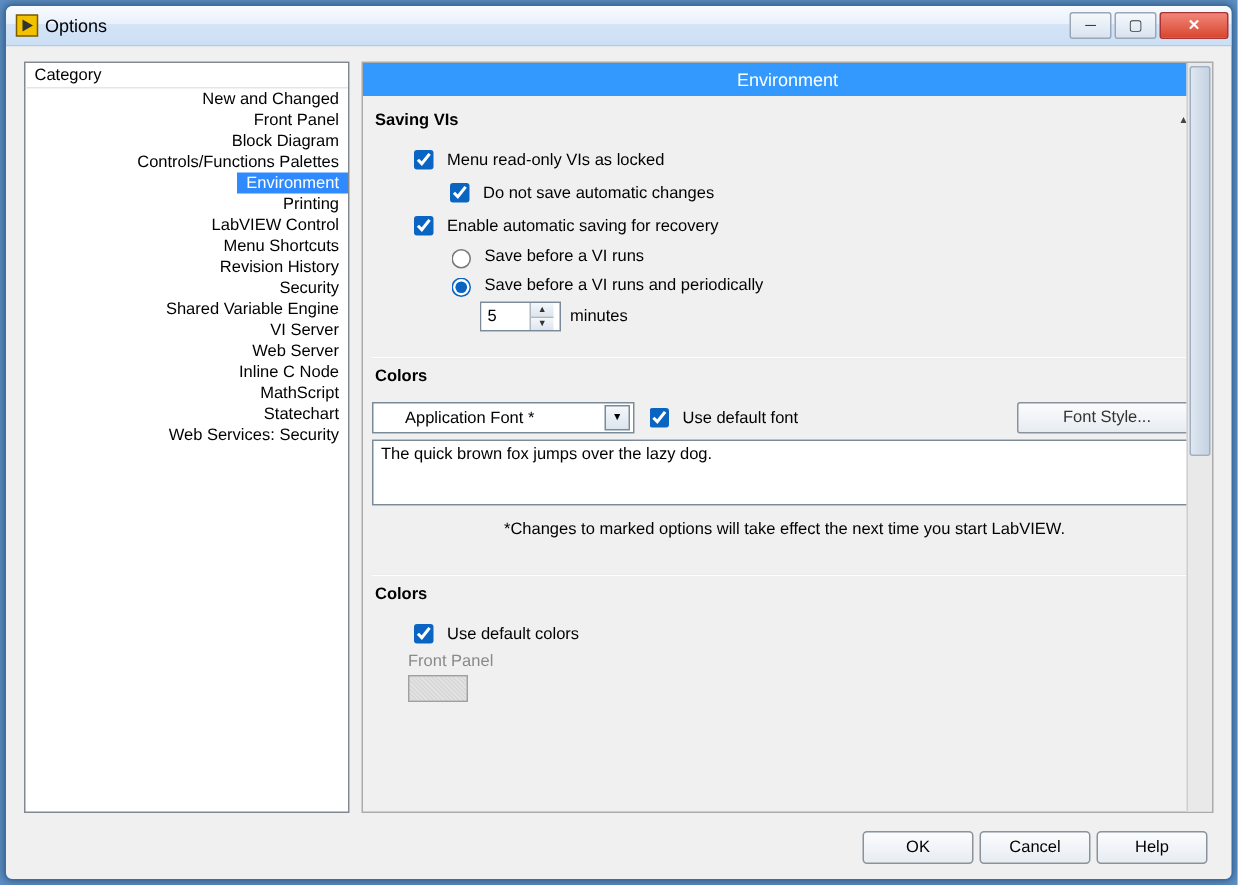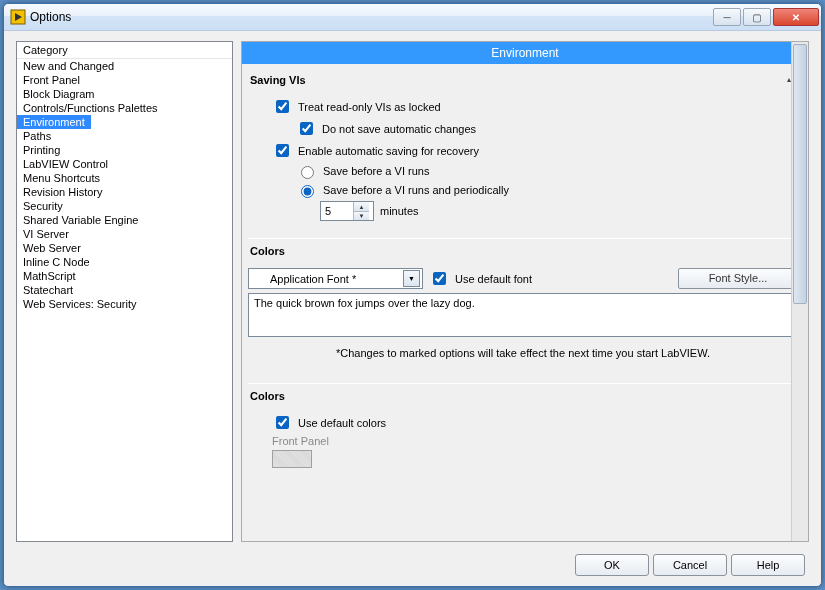--- a/index.html
+++ b/index.html
@@ -10,21 +10,21 @@
 .titlebar .title { flex: 1; color: #000; font-size: 12px; }
 .winbtns { display: flex; gap: 2px; }
 .winbtn { width: 28px; height: 18px; border: 1px solid #9aa7b7; border-radius: 2px; background: linear-gradient(to bottom, #f6f9fc, #d8e3f0); display: flex; align-items: center; justify-content: center; color: #3a3a3a; font-size: 10px; }
 .winbtn.close { width: 46px; background: linear-gradient(to bottom, #f08578, #d9472f); border-color: #a33; color: #fff; font-weight: bold; }
 .content { flex: 1; display: flex; padding: 10px 12px 44px 12px; gap: 8px; position: relative; }
 .catpanel { width: 217px; background: #fff; border: 1px solid #828790; display: flex; flex-direction: column; }
 .catheader { padding: 2px 6px; border-bottom: 1px solid #e5e5e5; }
 .catlist { flex: 1; overflow: auto; }
 .catitem { padding: 1px 6px; cursor: default; }
 .catitem.selected { background: #2f89ff; color: #fff; display: inline-block; }
-.catitem-wrap { padding: 0; }
+.catitem-wrap { padding: 0; text-align: right; }
 .rightpanel { flex: 1; display: flex; flex-direction: column; border: 1px solid #ababab; background: #f0f0f0; position: relative; }
 .banner { background: #3399ff; color: #fff; text-align: center; padding: 4px 0; font-size: 12px; margin: 0 0 6px 0; }
 .scrollarea { flex: 1; overflow: hidden; padding: 0 10px 0 6px; position: relative; }
 .section-title { font-weight: bold; margin: 4px 0 6px 2px; }
 .group { border-top: none; padding: 2px 0 8px 0; }
 .hr { height: 1px; background: #c0c0c0; border-bottom: 1px solid #fff; margin: 6px 0; }
 .row { display: flex; align-items: center; gap: 6px; margin: 3px 0; }
 .indent1 { padding-left: 24px; }
 .indent2 { padding-left: 48px; }
 .indent3 { padding-left: 72px; }
@@ -78,23 +78,20 @@
             <div class="catitem">Front Panel</div>
           </div>
           <div class="catitem-wrap">
             <div class="catitem">Block Diagram</div>
           </div>
           <div class="catitem-wrap">
             <div class="catitem">Controls/Functions Palettes</div>
           </div>
           <div class="catitem-wrap"><div class="catitem selected">Environment</div></div>
           <div class="catitem-wrap">
-            <div class="catitem">Paths</div>
-          </div>
-          <div class="catitem-wrap">
             <div class="catitem">Printing</div>
           </div>
           <div class="catitem-wrap">
             <div class="catitem">LabVIEW Control</div>
           </div>
           <div class="catitem-wrap">
             <div class="catitem">Menu Shortcuts</div>
           </div>
           <div class="catitem-wrap">
             <div class="catitem">Revision History</div>
@@ -131,21 +128,21 @@
 
       <div class="scrollarea">
         <div class="section-header">
           <div class="section-title">Saving VIs</div>
           <div class="collapse-btn">▴</div>
         </div>
 
         <div class="group">
           <div class="row indent1">
             <input type="checkbox" id="cb1" checked="" style="">
-            <label for="cb1">Treat read-only VIs as locked</label>
+            <label for="cb1">Menu read-only VIs as locked</label>
           </div>
           <div class="row indent2">
             <input type="checkbox" id="cb2" checked="" style="">
             <label for="cb2">Do not save automatic changes</label>
           </div>
           <div class="row indent1">
             <input type="checkbox" id="cb3" checked="" style="">
             <label for="cb3">Enable automatic saving for recovery</label>
           </div>
           <div class="row indent2">

